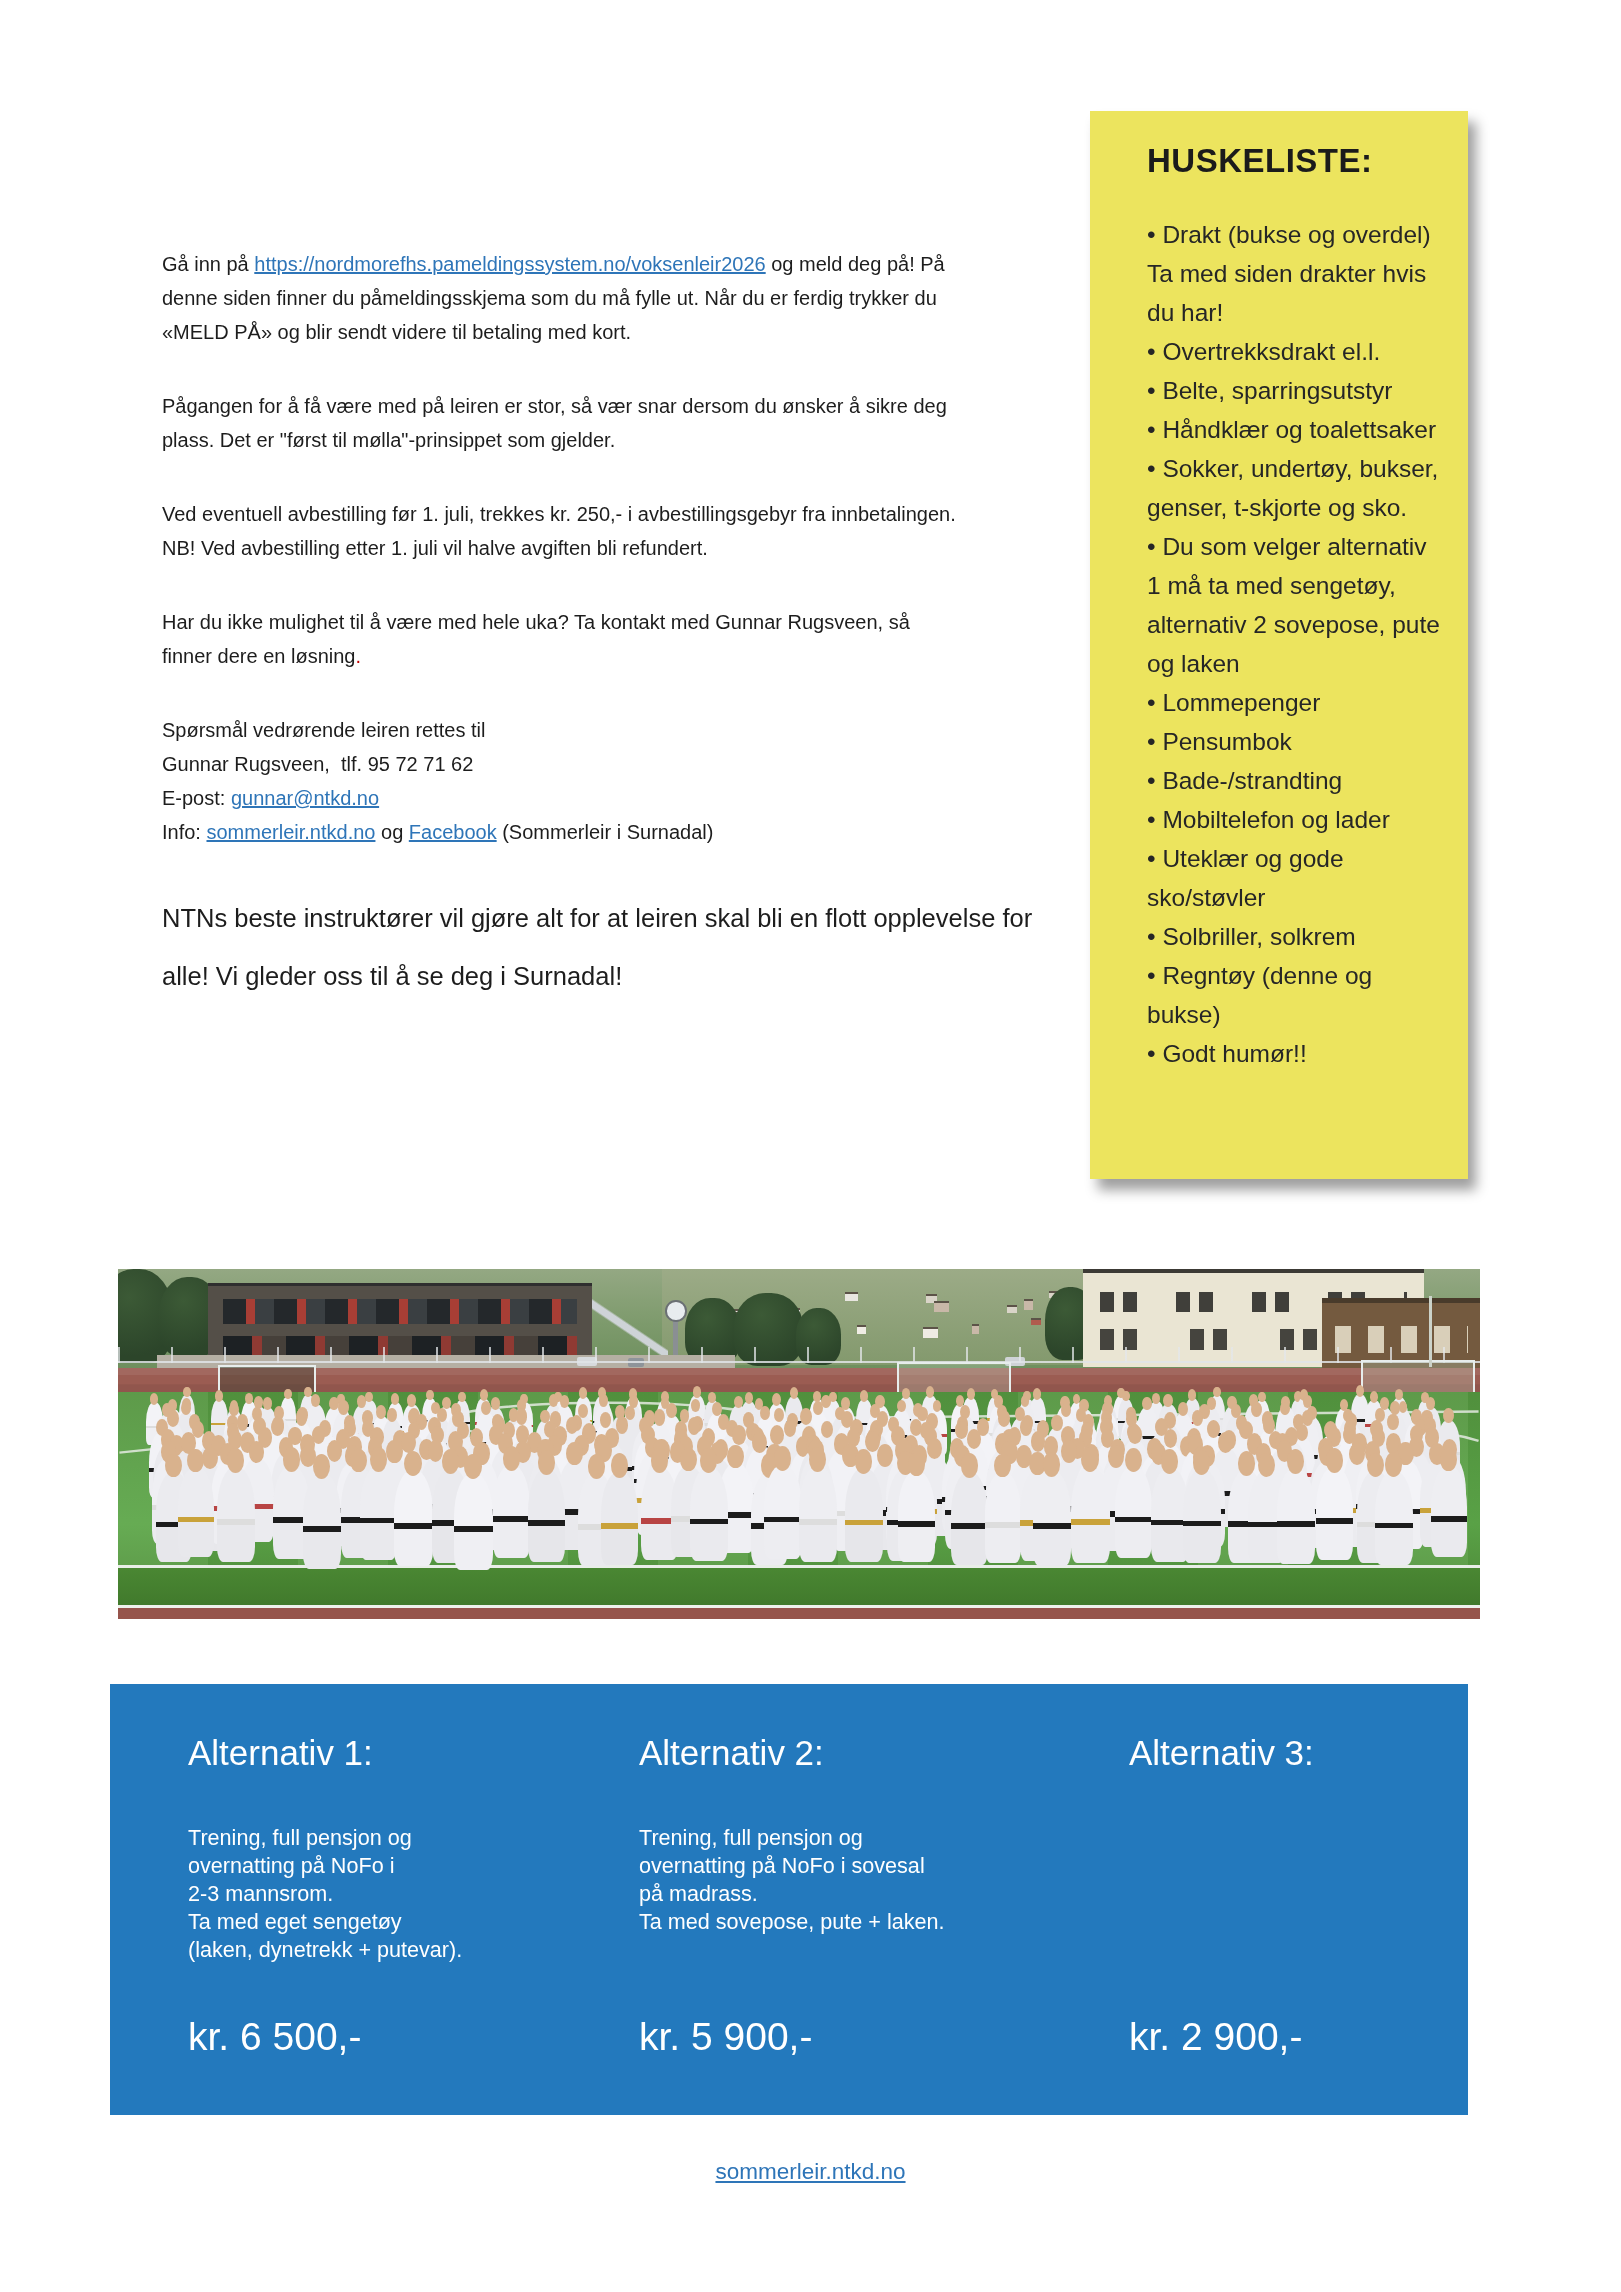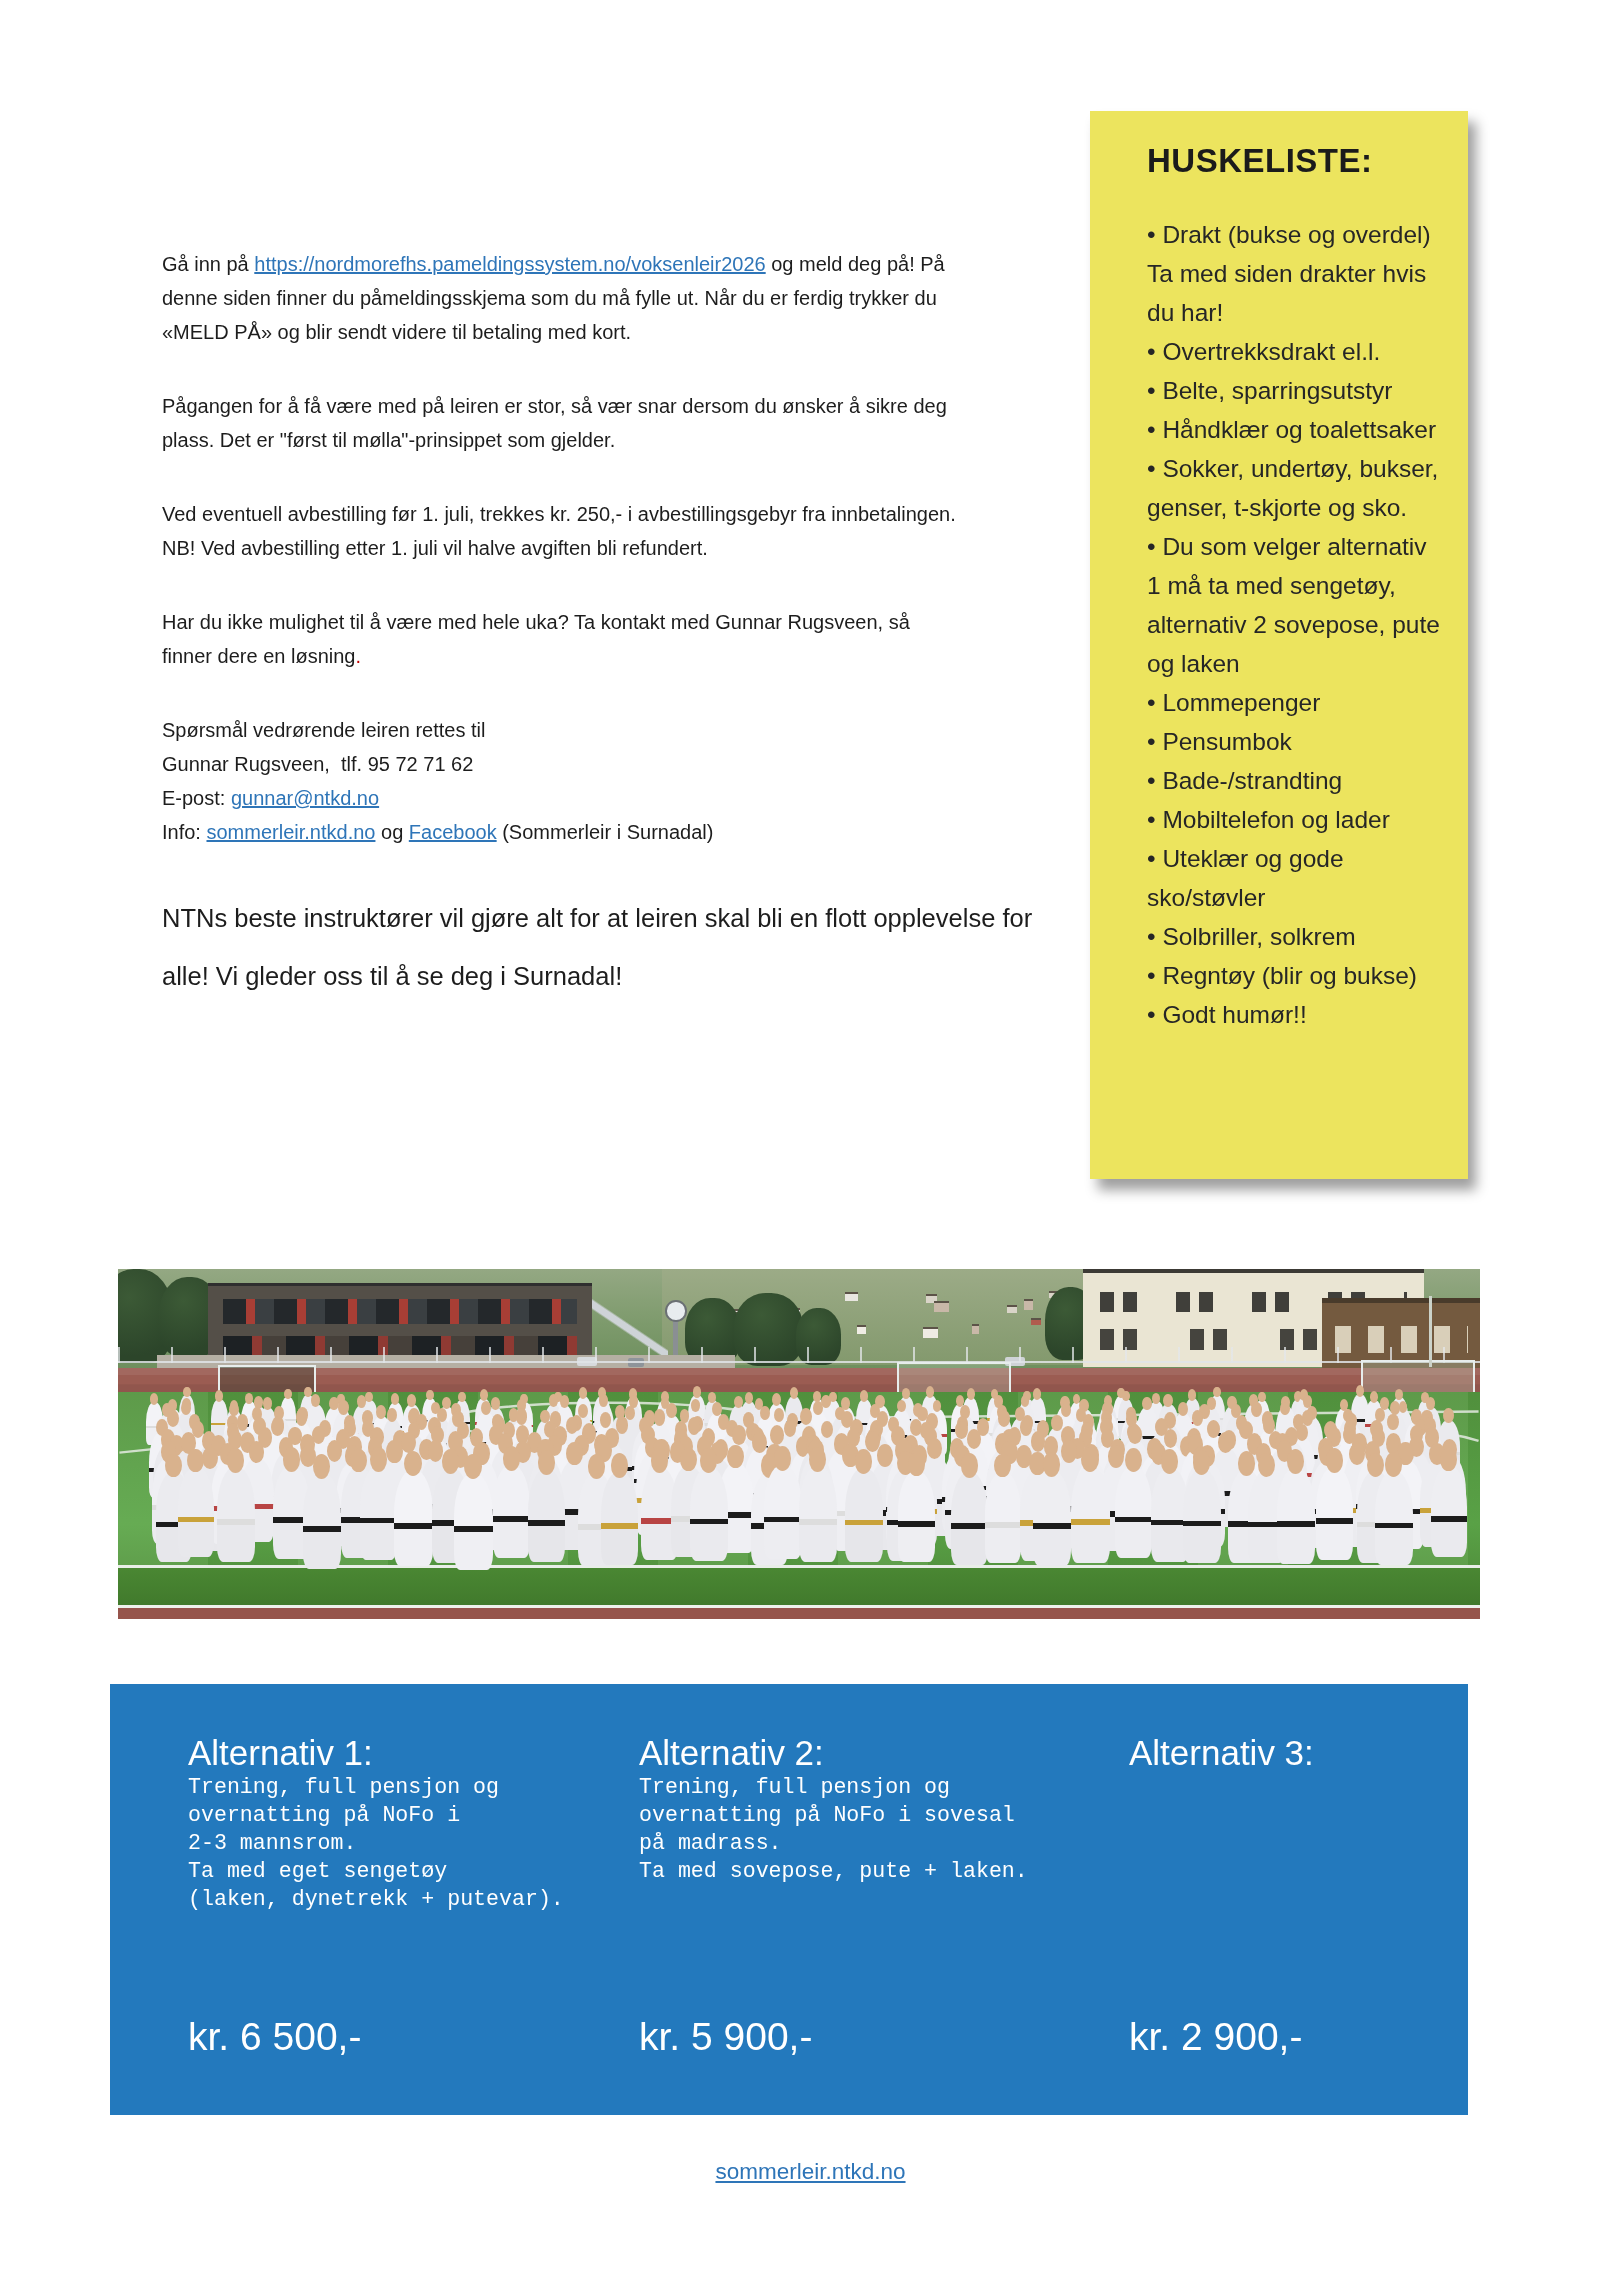--- a/index.html
+++ b/index.html
@@ -69,21 +69,21 @@
   .lineA{left:0;top:296px;width:100%;height:2.9px;background:#e9eee8;}
   .fieldFront{left:0;top:299px;width:100%;height:37px;background:linear-gradient(#4a8733,#417a2c);}
   .lineB{left:0;top:336px;width:100%;height:2.9px;background:#eef2ec;}
   .trackBottom{left:0;top:339px;width:100%;height:10.8px;background:#96544b;}
 
   
   .alts{position:absolute;left:110px;top:1684px;width:1358px;height:431px;background:#2379bd;color:#ffffff;}
   .altcol{position:absolute;top:0;bottom:0;}
   .alt1{left:78px;width:421px;} .alt2{left:529px;width:431px;} .alt3{left:1019px;width:333px;}
   .altcol h3{margin:49px 0 0 0;font-size:35px;font-weight:400;color:#fff;}
-  .altbody{font-size:21.6px;line-height:28px;white-space:pre-wrap;font-family:Liberation Mono, monospace;}
+  .altbody{margin-top:51px;font-size:21.6px;line-height:28px;white-space:pre-wrap;}
   .altprice{position:absolute;left:0;top:331px;font-size:39px;line-height:43px;}
 
   
   .footer{position:absolute;left:0;top:2159px;width:100%;text-align:center;font-size:22.5px;}
   .footer a{color:#2e75b8;text-decoration:underline;cursor:pointer;}
 </style>
 </head>
 <body>
 
 <div class="page">
@@ -111,21 +111,21 @@
     <div class="hitem">• Belte, sparringsutstyr</div>
     <div class="hitem">• Håndklær og toalettsaker</div>
     <div class="hitem">• Sokker, undertøy, bukser, genser, t-skjorte og sko.</div>
     <div class="hitem">• Du som velger alternativ 1 må ta med sengetøy, alternativ 2 sovepose, pute og laken</div>
     <div class="hitem">• Lommepenger</div>
     <div class="hitem">• Pensumbok</div>
     <div class="hitem">• Bade-/strandting</div>
     <div class="hitem">• Mobiltelefon og lader</div>
     <div class="hitem">• Uteklær og gode sko/støvler</div>
     <div class="hitem">• Solbriller, solkrem</div>
-    <div class="hitem">• Regntøy (blir og bukse)</div>
+    <div class="hitem">• Regntøy (denne og bukse)</div>
     <div class="hitem">• Godt humør!!</div>
   </aside>
 
   <div class="photo">
     <div class="ph-bg"></div>
     <div class="hill" id="hill">
         <i style="position: absolute; left: 123px; top: 46px; width: 14.7px; height: 7.8px; background: rgb(217, 212, 200); box-shadow: rgb(92, 83, 72) 0px -2px 0px;"></i>
         <i style="position: absolute; left: 369px; top: 51px; width: 9.8px; height: 4.9px; background: rgb(176, 91, 78); box-shadow: rgb(92, 83, 72) 0px -2px 0px;"></i>
         <i style="position: absolute; left: 91px; top: 61px; width: 11.8px; height: 7.8px; background: rgb(176, 91, 78); box-shadow: rgb(92, 83, 72) 0px -2px 0px;"></i>
         <i style="position: absolute; left: 387px; top: 23.5px; width: 9.8px; height: 5.9px; background: rgb(217, 212, 200); box-shadow: rgb(92, 83, 72) 0px -2px 0px;"></i>

